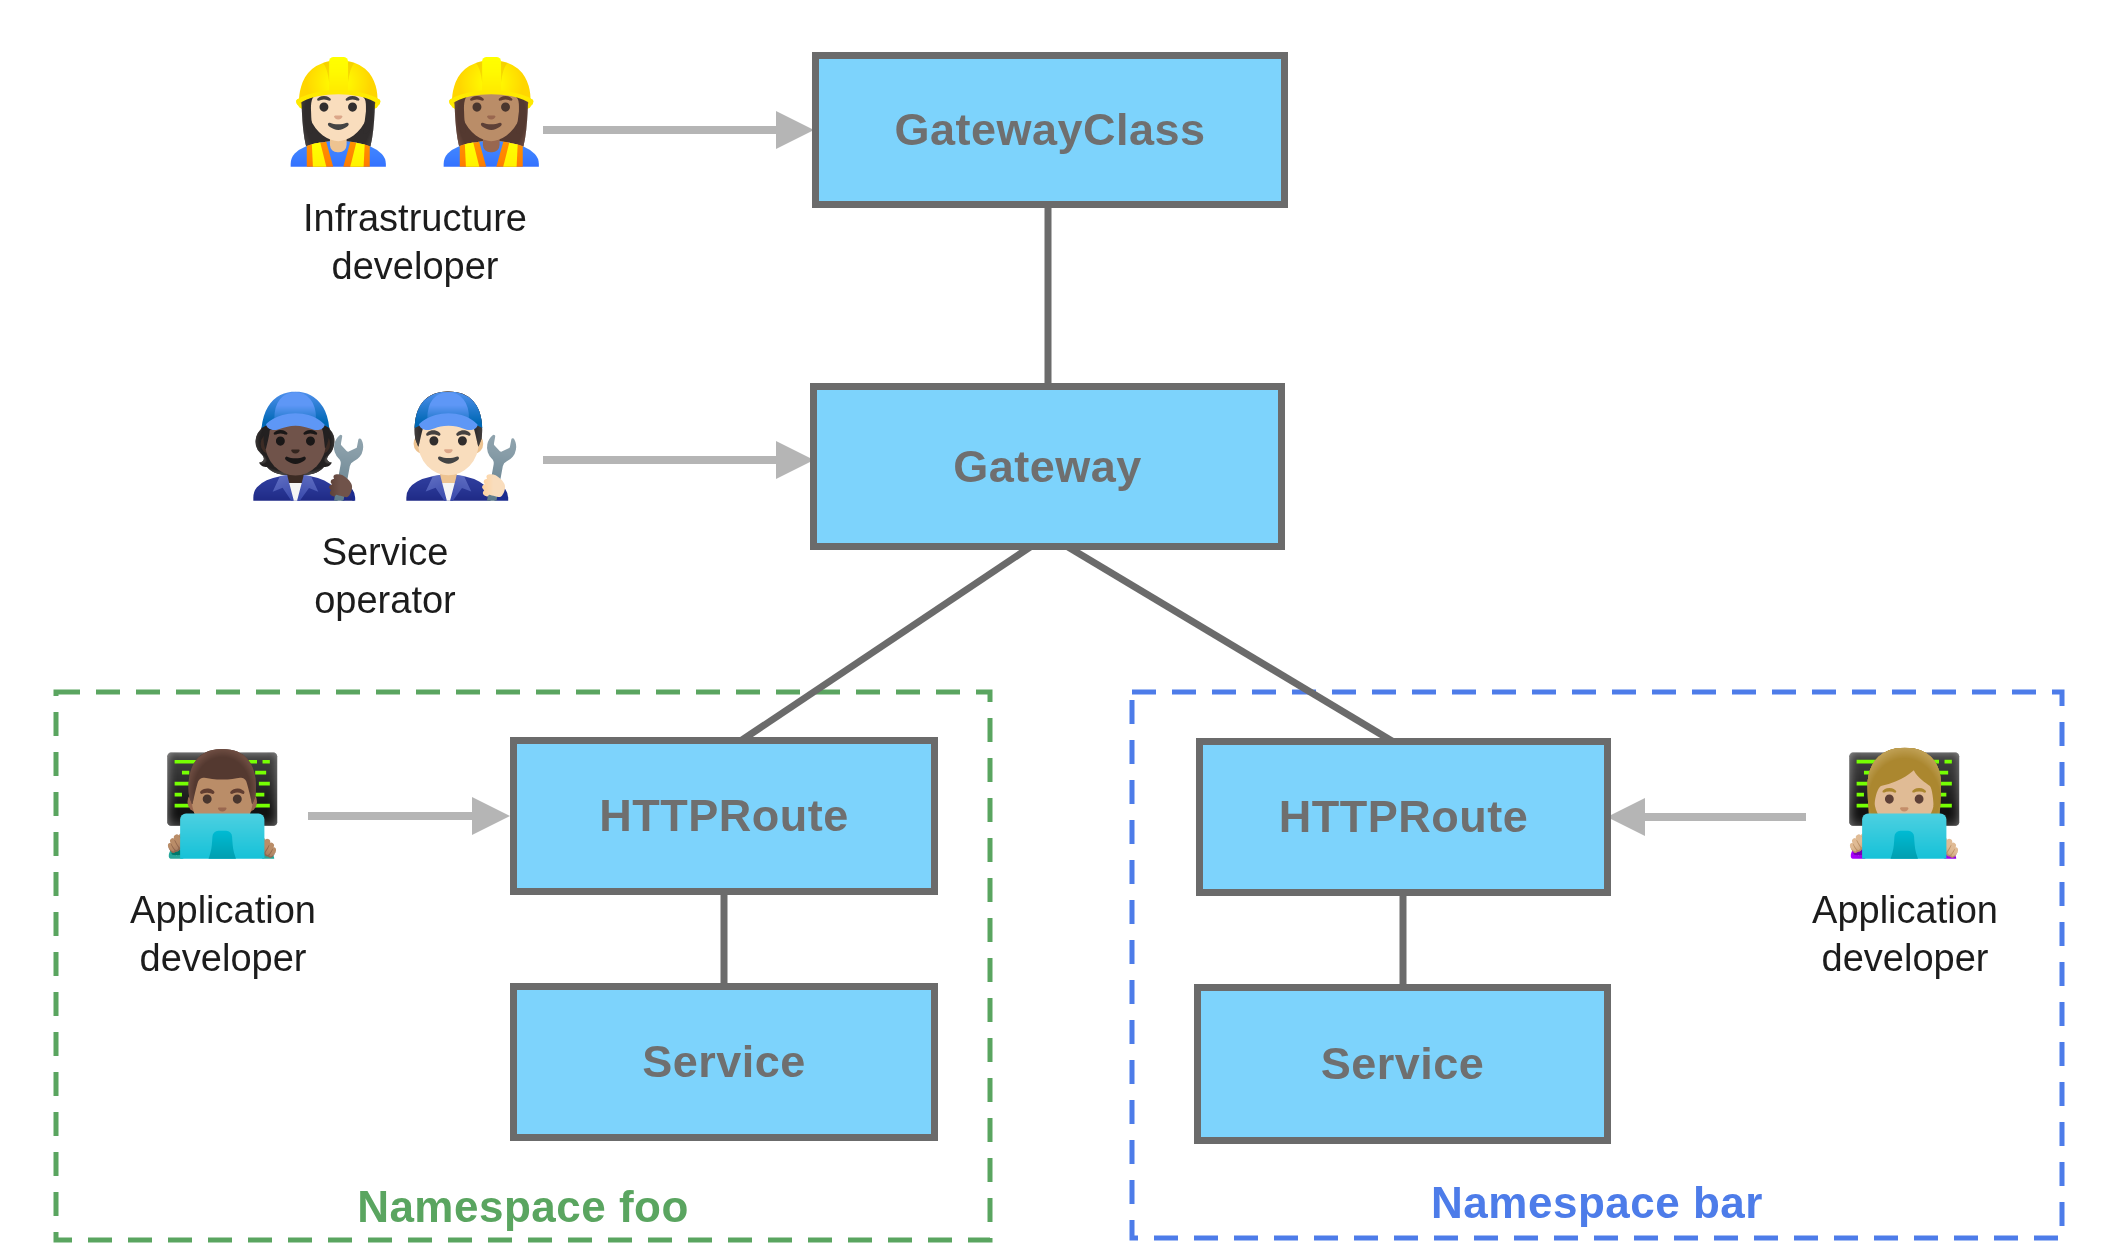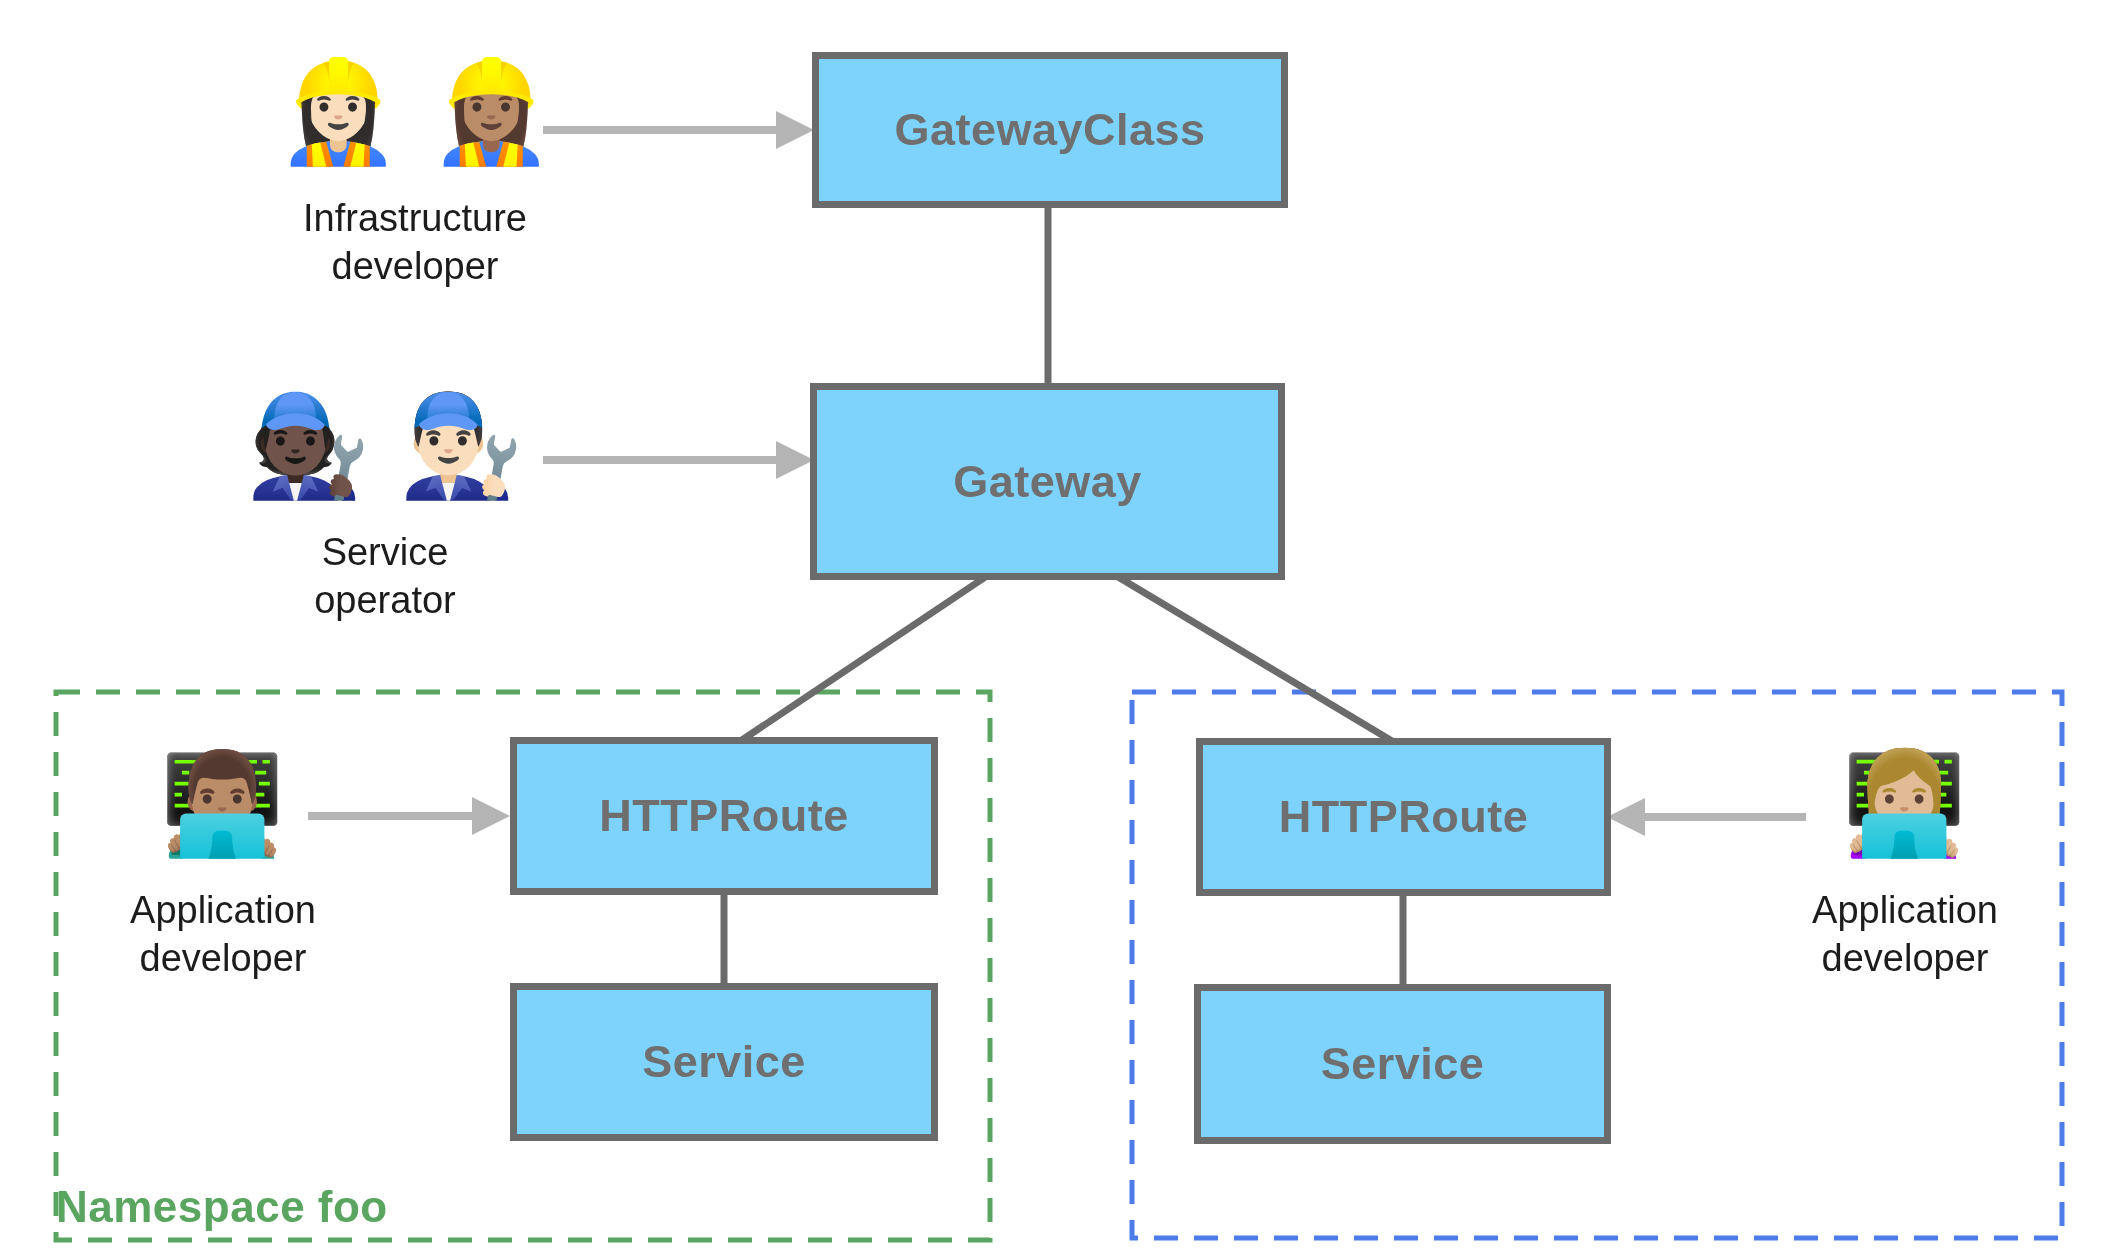--- a/index.html
+++ b/index.html
@@ -10,21 +10,21 @@
   .lines{position:absolute;left:0;top:0;width:2112px;height:1258px;}
   .node{
     position:absolute;box-sizing:border-box;border:7px solid #6b6b6b;background:#7dd3fc;
     display:flex;align-items:center;justify-content:center;
     font-size:45px;font-weight:700;color:#6f6f6f;letter-spacing:0.5px;
   }
   .persona{position:absolute;text-align:center;color:#1c1c1c;}
   .persona .emoji{display:block;font-size:100px;line-height:1.35;white-space:nowrap;}
   .persona .plabel{display:block;font-size:38px;line-height:1.26;font-weight:400;margin-top:16px;}
   .ns-label{
-    position:absolute;font-size:44px;font-weight:700;letter-spacing:0.5px;
+    position:absolute;text-align:center;font-size:44px;font-weight:700;letter-spacing:0.5px;
   }
   .ns-label.foo{color:#5aa560;}
   .ns-label.bar{color:#4d7ce9;}
 </style>
 </head>
 <body>
 
 <div class="canvas">
 
   <svg class="lines" viewBox="0 0 2112 1258" xmlns="http://www.w3.org/2000/svg">
@@ -53,21 +53,21 @@
     <g>
       <line x1="1806" y1="817" x2="1645" y2="817" stroke="#b5b5b5" stroke-width="8"></line>
       <polygon points="1607,817 1645,798 1645,836" fill="#b5b5b5"></polygon>
     </g>
   </svg>
 
   <div class="node" style="left:812px;top:52px;width:476px;height:156px;">
     <span>GatewayClass</span>
   </div>
 
-  <div class="node" style="left:810px;top:383px;width:475px;height:197px;">
+  <div class="node" style="left:810px;top:383px;width:475px;height:167px;">
     <span>Gateway</span>
   </div>
 
   <div class="node" style="left:510px;top:737px;width:428px;height:158px;">
     <span>HTTPRoute</span>
   </div>
 
   <div class="node" style="left:510px;top:983px;width:428px;height:158px;">
     <span>Service</span>
   </div>
@@ -99,14 +99,15 @@
   </div>
 
   <div class="persona" style="left:1735px;top:736px;width:340px;">
     <span class="emoji">👩🏼‍💻</span>
     <span class="plabel">Application</span>
     <span class="plabel" style="margin-top:0;">developer</span>
   </div>
 
   <div class="ns-label foo" style="left:56px;top:1182px;width:934px;">Namespace foo</div>
 
+  <div class="ns-label bar" style="left:1132px;top:1178px;width:930px;">Namespace bar</div>
 
 </div>
 
 </body></html>

